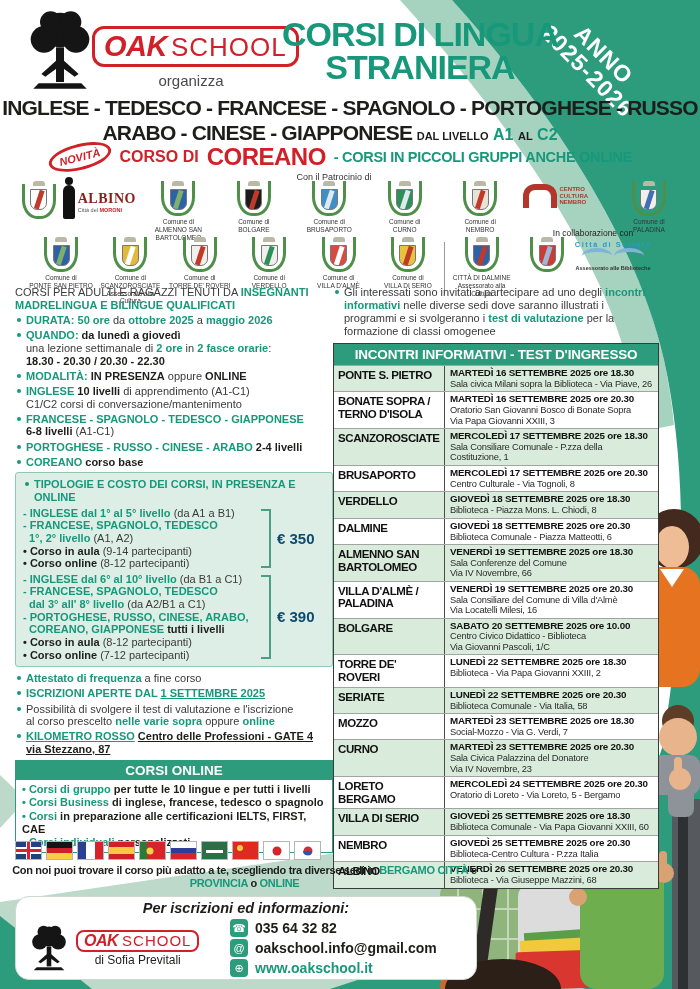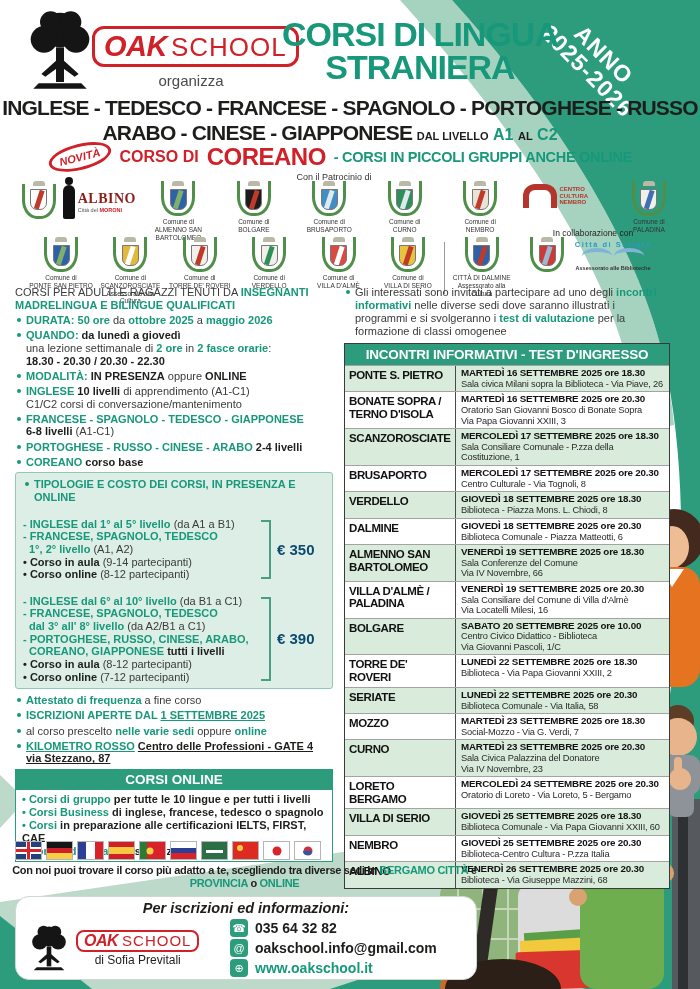--- a/index.html
+++ b/index.html
@@ -77,29 +77,29 @@
   .sg-gbu{color:#17987a;font-weight:800;text-decoration:underline;}
   .sg-kbu{color:#1d1d1b;font-weight:800;text-decoration:underline;}
   
   .left-col{left:15px;top:286px;width:318px;font-size:11px;line-height:1.15;z-index:2;}
   .intro{margin-bottom:3px;}
   .bullet{position:relative;padding-left:11px;margin-bottom:2.5px;}
   .bullet:before{content:"";position:absolute;left:2px;top:4px;width:4px;height:4px;border-radius:50%;background:#17987a;}
   .line{display:block;}
   .ind{padding-left:6px;}
   .tipbox{border:1px solid #8fc9b4;background:#ddeee6;border-radius:3px;padding:5px 7px;margin:4px 0 5px;}
-  .tgroup{display:flex;align-items:stretch;margin-top:14px;}
+  .tgroup{display:flex;align-items:stretch;margin-top:3px;}
   .tlines{flex:1;}
   .bracket{width:8px;border-top:2px solid #4a9e86;border-right:2px solid #4a9e86;border-bottom:2px solid #4a9e86;margin:2px 0;}
   .price{align-self:center;font-weight:800;font-size:15px;color:#0c4a6e;padding-left:6px;width:48px;}
   .cobox{border:1.5px solid #2d9c7d;background:#fff;margin-top:4px;}
   .cobox-h{color:#fff;font-weight:800;font-size:13.5px;text-align:center;padding:2px 0;}
   .cobox-b{padding:3px 6px;font-size:11px;line-height:1.2;}
   
-  .right-col{left:333px;top:286px;width:326px;z-index:2;margin-left:11px;}
+  .right-col{left:333px;top:286px;width:326px;z-index:2;}
   .r-intro{font-size:11px;line-height:1.18;padding-left:11px;position:relative;margin-bottom:5px;}
   .r-intro:before{content:"";position:absolute;left:2px;top:4px;width:4px;height:4px;border-radius:50%;background:#17987a;}
   .table{border:1.5px solid #3a3a3a;background:#fff;}
   .t-head{color:#fff;font-weight:800;font-size:13.5px;text-align:center;padding:3px 0;letter-spacing:-.2px;}
   .t-row{display:flex;border-top:1px solid #a3a3a3;background:#fff;}
   .t-row:nth-child(even){background:#d9ecdc;}
   .t-town{width:102px;padding:3px 4px;border-right:1px solid #4a4a4a;font-weight:800;font-size:11.5px;
           letter-spacing:-.4px;line-height:1.1;color:#111;}
   .t-town .tl{display:block;}
   .t-det{flex:1;padding:2px 5px;line-height:1.12;}
@@ -518,21 +518,22 @@
         <span class="line"><span class="sg-kb">• Corso online</span><span class="sg-n"> (7-12 partecipanti)</span></span>
       </div>
       <div class="bracket"></div>
       <div class="price">€ 390</div>
     </div>
   </div>
 
   <div class="bullet"><span class="sg-gb">Attestato di frequenza</span><span class="sg-n"> a fine corso</span></div>
   <div class="bullet"><span class="sg-gb">ISCRIZIONI APERTE DAL </span><span class="sg-gbu">1 SETTEMBRE 2025</span></div>
   <div class="bullet">
-    <span class="line"><span class="sg-n">al corso prescelto </span><span class="sg-gb">nelle varie sedi</span><span class="sg-n"> oppure </span><span class="sg-gb">online</span></span>
+    <span class="line"><span class="sg-n">Possibilità di svolgere il test di valutazione e l'iscrizione</span></span>
+    <span class="line"><span class="sg-n">al corso prescelto </span><span class="sg-gb">nelle varie sopra</span><span class="sg-n"> oppure </span><span class="sg-gb">online</span></span>
   </div>
   <div class="bullet">
     <span class="line"><span class="sg-gbu">KILOMETRO ROSSO</span><span class="sg-n"> </span><span class="sg-kbu">Centro delle Professioni - GATE 4</span></span>
     <span class="line"><span class="sg-kbu">via Stezzano, 87</span></span>
   </div>
 
   <div class="cobox">
     <div class="cobox-h" style="background: rgb(45, 156, 125);">CORSI ONLINE</div>
     <div class="cobox-b">
       <span class="line"><span class="sg-gb">• Corsi di gruppo</span><span class="sg-kb"> per tutte le 10 lingue e per tutti i livelli</span></span>

